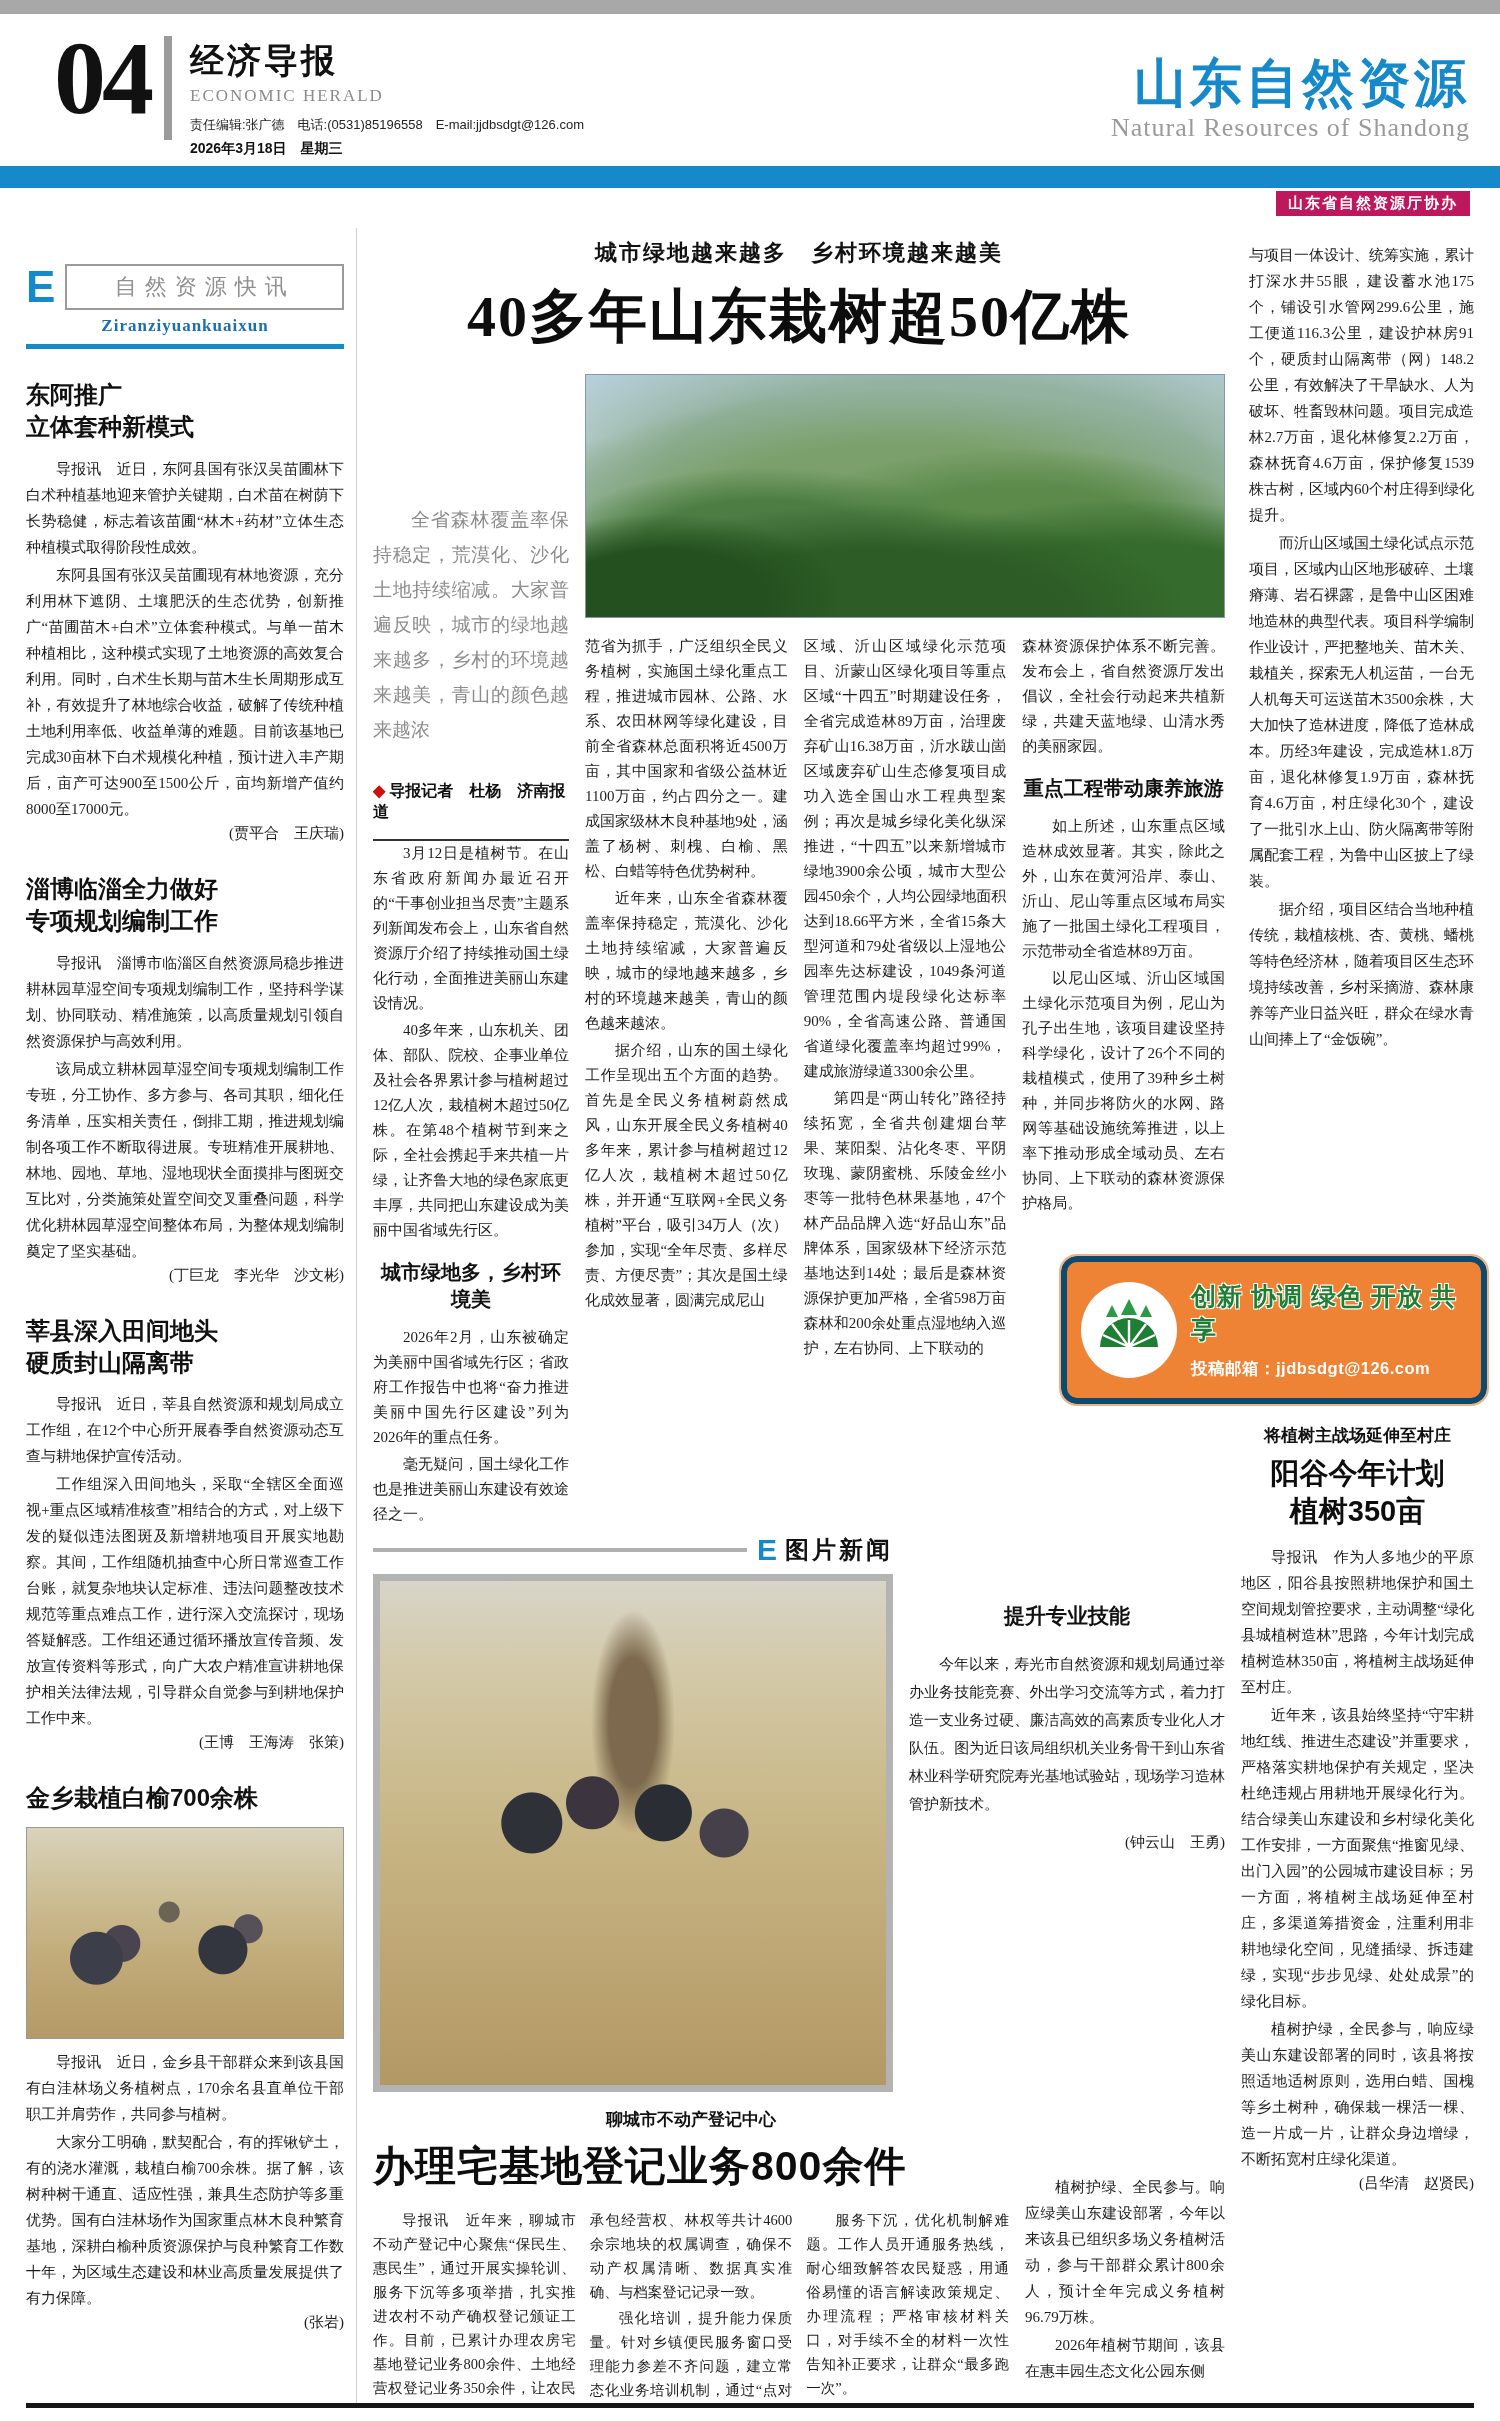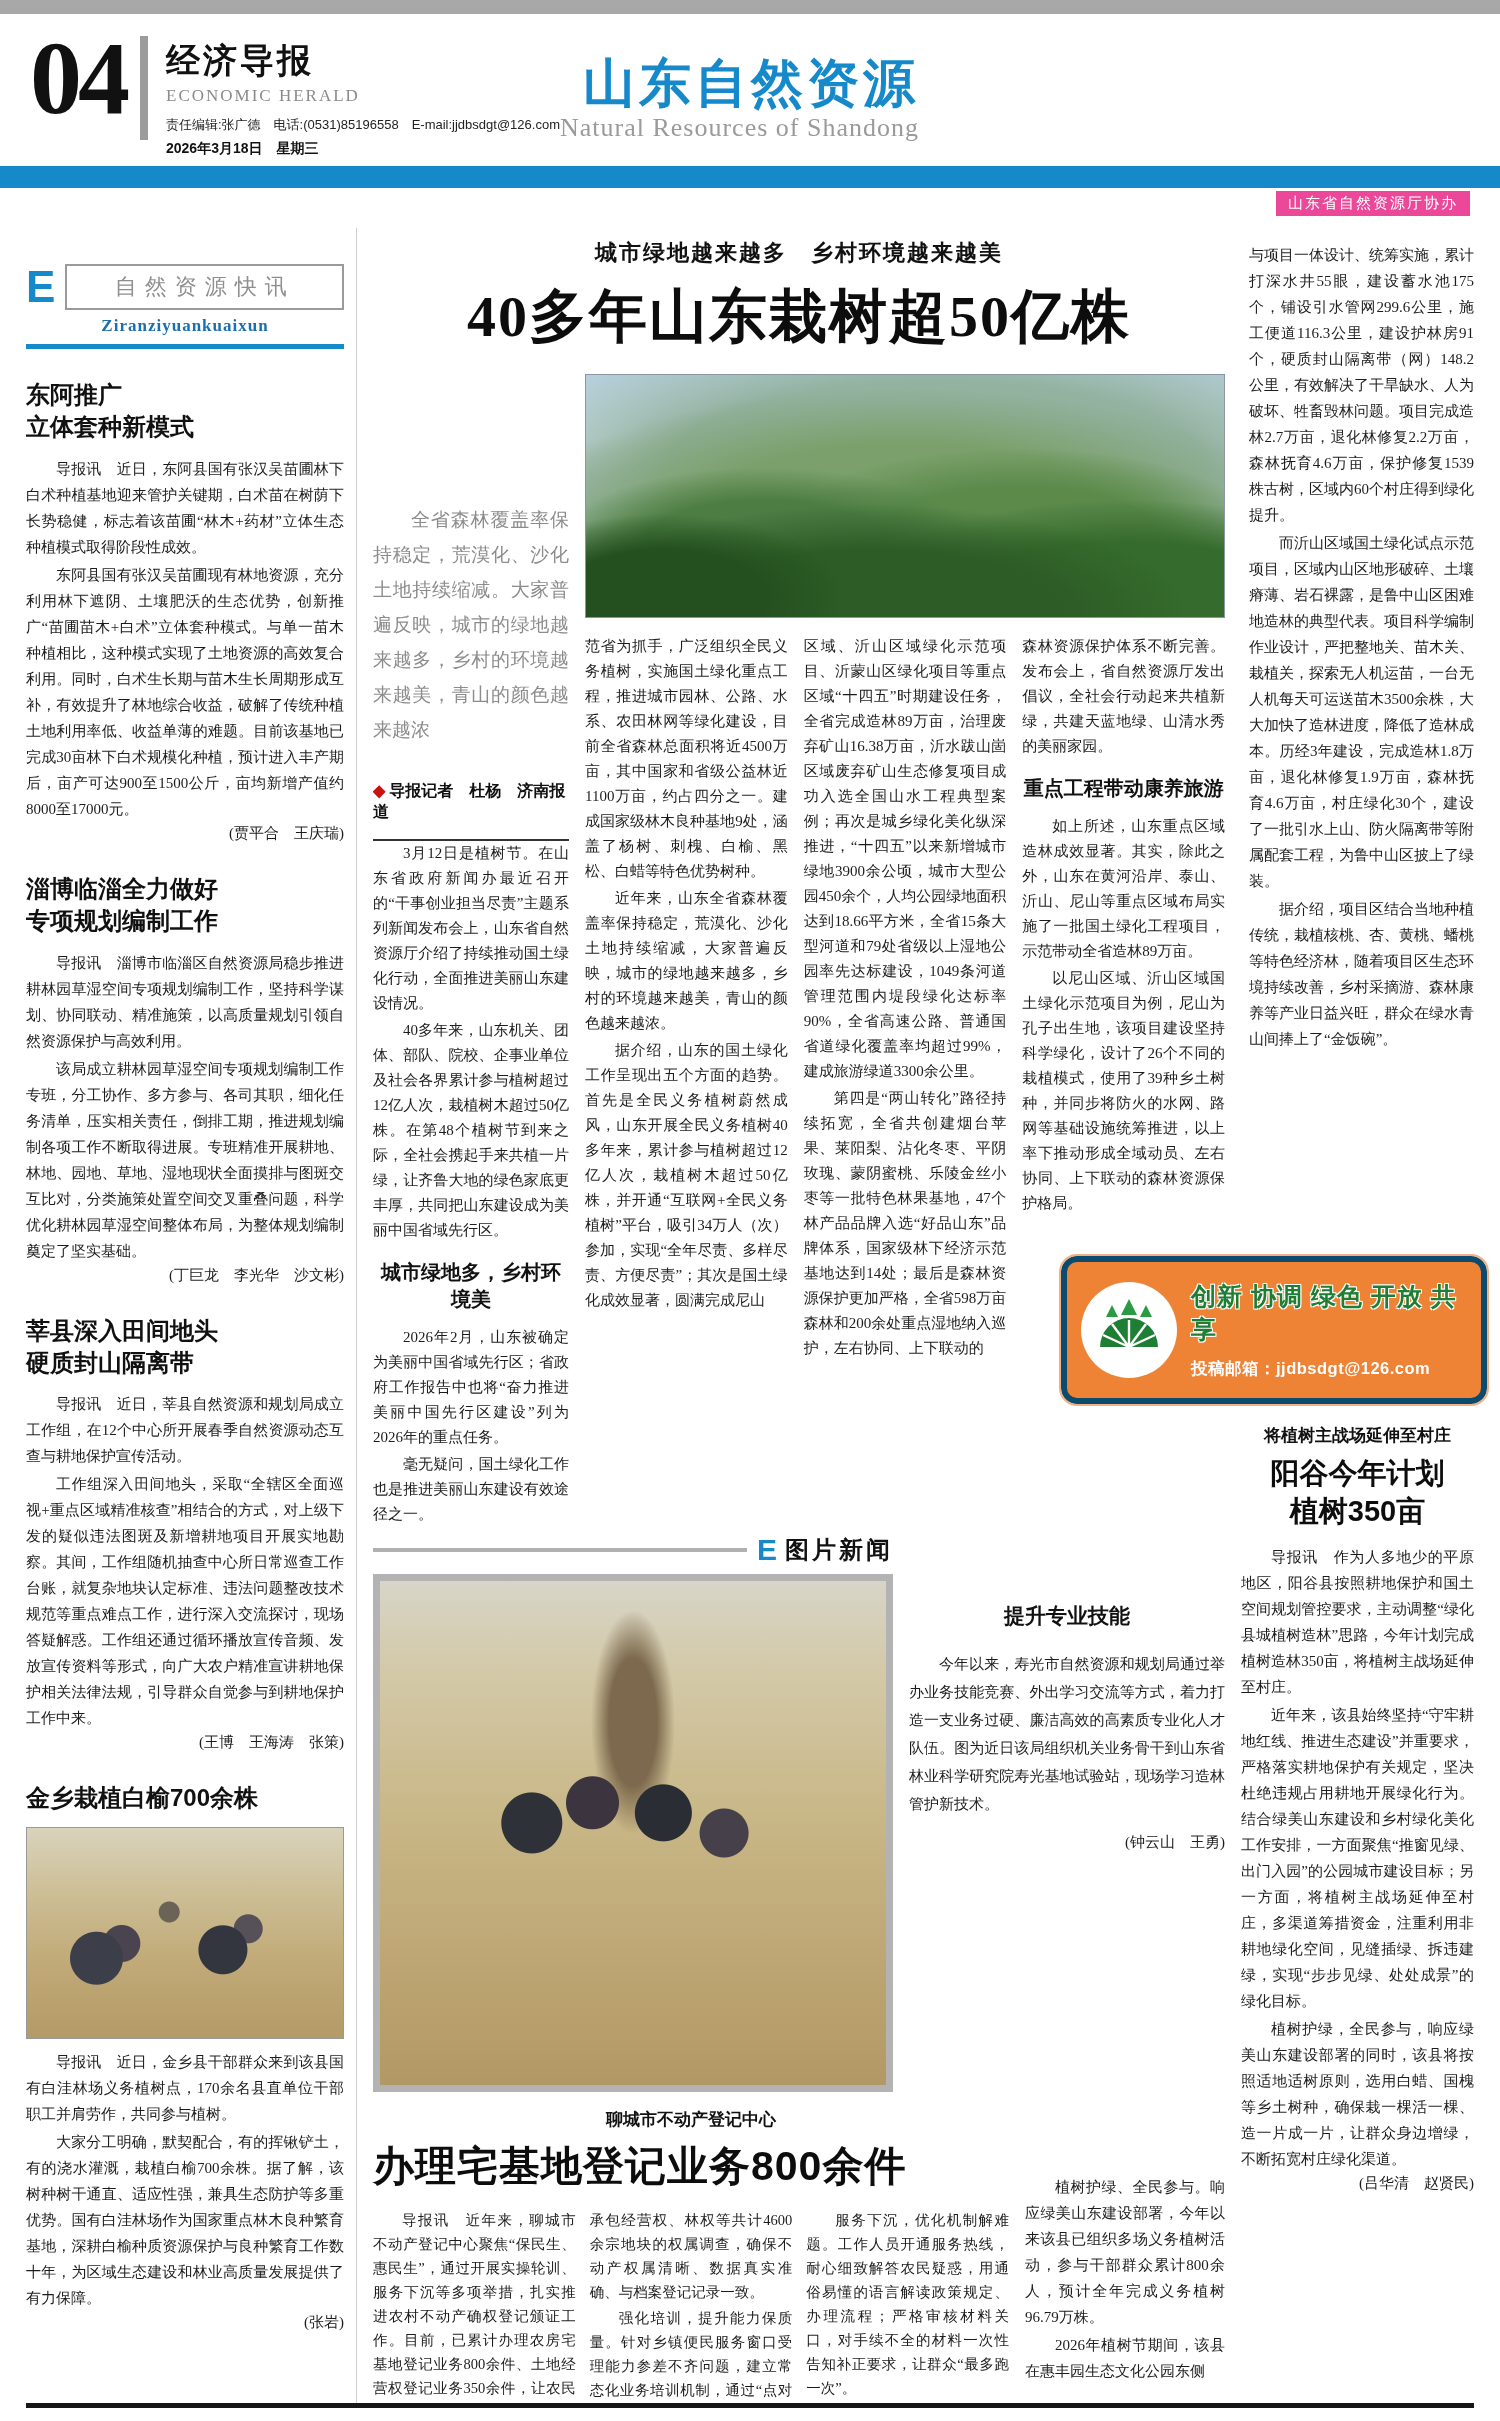--- a/index.html
+++ b/index.html
@@ -1,34 +1,34 @@
 <!DOCTYPE html>
 <html><head>
 <meta charset="utf-8">
 <style>
   html,body{margin:0;padding:0;}
   body{background:#e8e8e4;font-family:"Liberation Sans", sans-serif;}
   .page{position:relative;width:1500px;height:2421px;margin:0 auto;background:#ffffff;overflow:hidden;}
   .topstrip{height:14px;background:#a8a8a8;}
   
-  .hdr{display:flex;justify-content:flex-start;align-items:flex-start;padding:16px 30px 4px 30px;}
+  .hdr{display:flex;justify-content:space-between;align-items:flex-start;padding:16px 30px 4px 30px;margin-left:24px;}
   .hdr-left{display:flex;align-items:flex-start;}
   .pageno{font-family:"Liberation Serif", serif;font-weight:900;font-size:104px;line-height:0.92;letter-spacing:-4px;color:#111;}
   .vbar{width:8px;height:104px;background:#9c9c9c;margin:6px 18px 0 14px;}
   .secinfo{padding-top:8px;}
   .sec-cn{font-size:34px;font-weight:900;color:#111;letter-spacing:3px;}
   .sec-en{font-family:"Liberation Serif", serif;font-size:17px;color:#8a8a8a;letter-spacing:2px;margin-top:2px;}
   .sec-editor{font-size:13px;color:#222;margin-top:10px;}
   .sec-date{font-size:14px;font-weight:bold;color:#111;margin-top:6px;}
   .hdr-right{text-align:right;padding-top:26px;}
   .mast-cn{font-size:52px;font-weight:900;color:#1689cb;letter-spacing:4px;line-height:1.05;}
   .mast-en{font-family:"Liberation Serif", serif;font-size:26px;color:#9a9a9a;letter-spacing:1px;margin-top:2px;}
   .bluebar{height:22px;background:#1689cb;margin-top:4px;}
   .coorg-row{display:flex;justify-content:flex-end;padding:3px 30px 0 0;}
-  .coorg{background:#ec4899;color:#fff;font-size:15px;font-weight:normal;padding:3px 12px;letter-spacing:2px;}
+  .coorg{background:#be185d;color:#fff;font-size:15px;font-weight:bold;padding:3px 12px;letter-spacing:2px;}
   
   .content{display:flex;gap:16px;padding:12px 26px 0 26px;}
   .sidebar{width:318px;flex:none;border-right:1px solid #cfcfcf;padding-right:12px;}
   .zoneM{width:852px;flex:none;}
   .zoneR{flex:1;min-width:0;}
   
   .kx-head{display:flex;align-items:center;margin-top:36px;}
   .kx-e{color:#1689cb;font-weight:900;font-size:44px;line-height:1;margin-right:10px;}
   .kx-box{flex:1;border:2px solid #9a9a9a;text-align:center;color:#8f8f8f;font-size:22px;letter-spacing:8px;padding:6px 0;}
   .kx-pinyin{text-align:center;font-family:"Liberation Serif", serif;font-weight:bold;color:#1b6fae;font-size:17px;margin-top:6px;letter-spacing:1px;}

